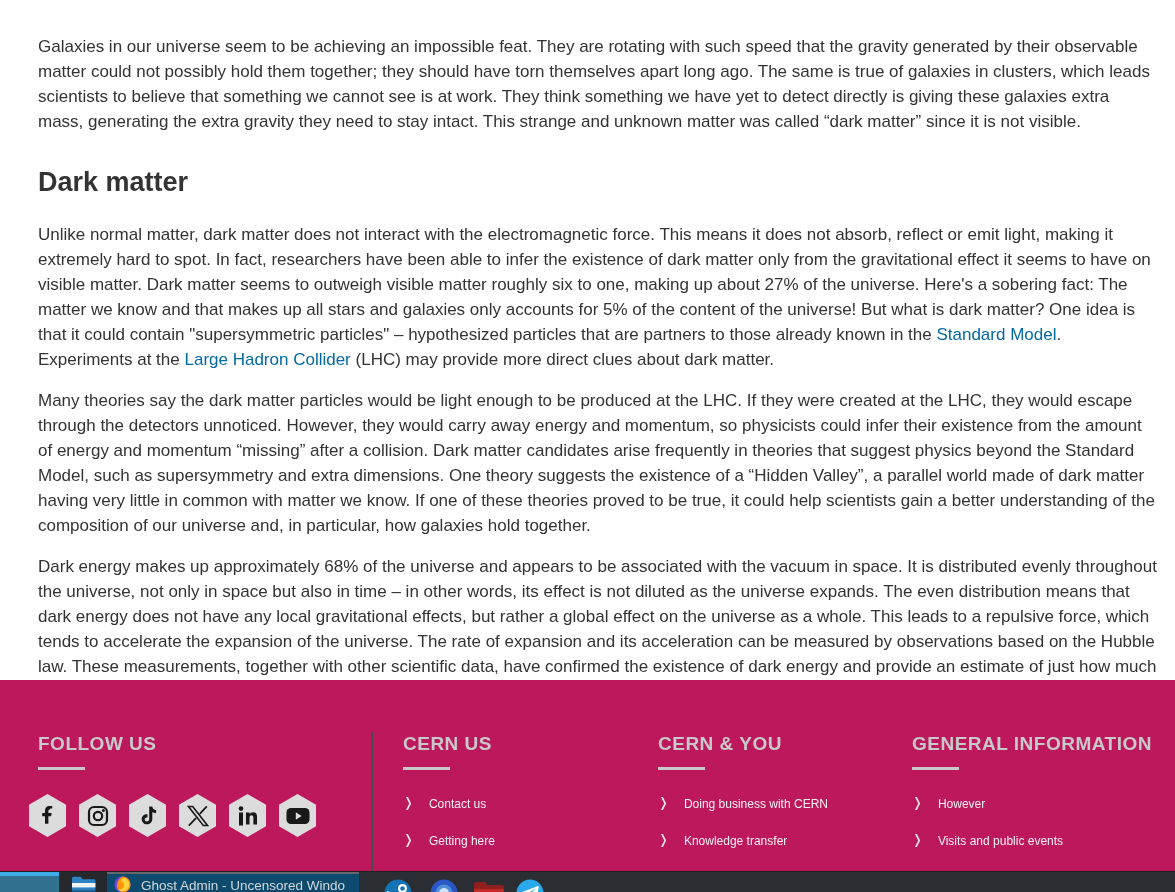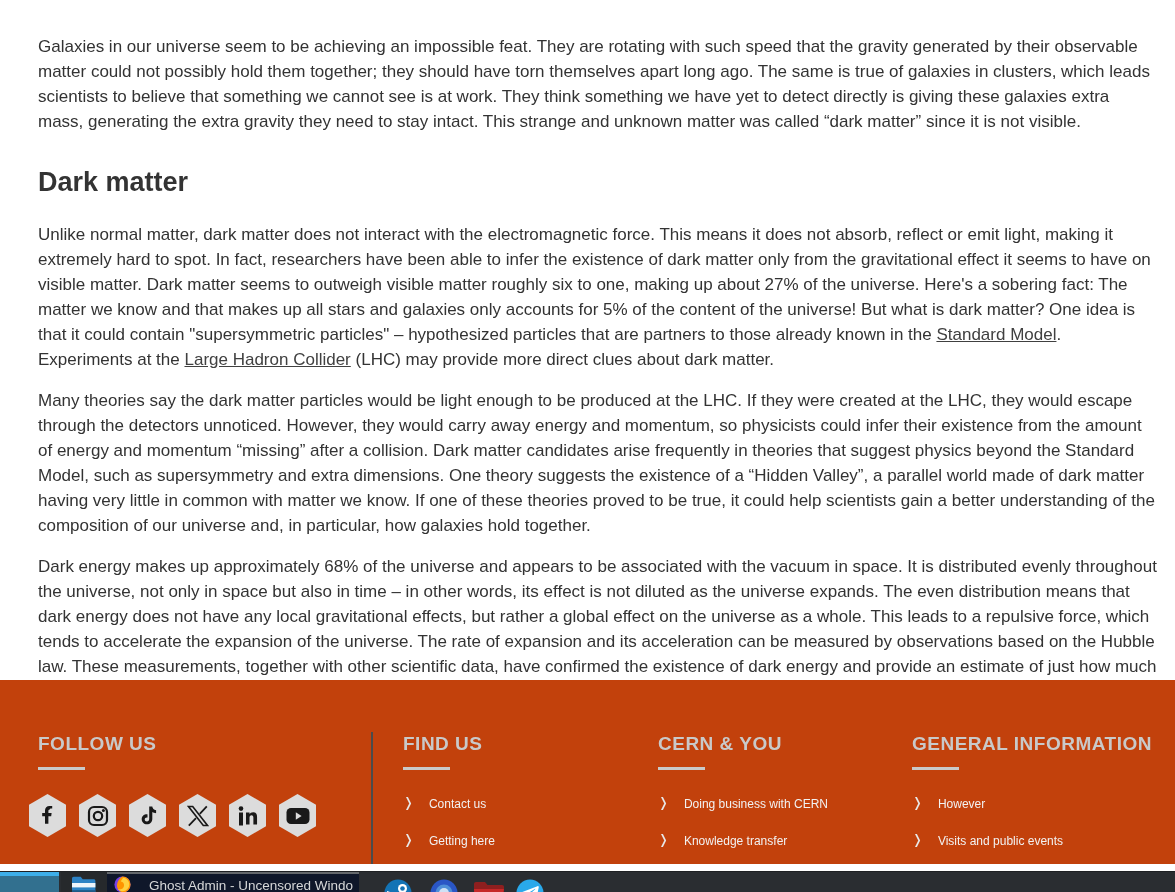--- a/index.html
+++ b/index.html
@@ -18,25 +18,25 @@
     color: #333333;
   }
   .article p {
     font-size: 17px; line-height: 25px; margin: 0 0 16px 0;
     color: #333333;
   }
   .article h2 {
     font-size: 27px; line-height: 44px; font-weight: 700;
     color: #333333; margin: 26px 0 18px 0;
   }
-  .article a { color: #404040; text-decoration: underline; cursor: pointer; }
+  .article a { color: #0369a1; cursor: pointer; }
   
   .footer {
-    position: absolute; left: 0; right: 0; top: 680px; height: 184px;
-    background: #c2410c;
+    position: absolute; left: 0; right: 0; top: 680px; height: 212px;
+    background: #be185d;
   }
   .footer-divider {
     position: absolute; left: 371px; top: 52px; bottom: 0; width: 2px;
     background: #4b4b4b;
   }
   .fcol { position: absolute; top: 53px; }
   .fcol-1 { left: 38px; }
   .fcol-2 { left: 403px; }
   .fcol-3 { left: 658px; }
   .fcol-4 { left: 912px; }
@@ -74,22 +74,22 @@
     position: absolute; left: 0; top: 0; width: 59px; height: 21px;
     background: #32708f; border-top: 4px solid #3daee9; cursor: pointer;
   }
   .folder-btn {
     position: absolute; left: 61px; top: 0; width: 46px; height: 21px;
     background: #26292c; display: flex; justify-content: center; cursor: pointer;
   }
   .folder-btn svg { margin-top: 3px; }
   .task-btn {
     position: absolute; left: 107px; top: 0; width: 252px; height: 21px;
-    background: #0f172a; border-top: 2px solid #64686c;
-    display: flex; align-items: flex-start; cursor: pointer; overflow: hidden; gap: 8px;
+    background: #0c4a6e; border-top: 2px solid #64686c;
+    display: flex; align-items: flex-start; cursor: pointer; overflow: hidden;
   }
   .task-btn svg { margin: 2px 0 0 7px; flex: 0 0 auto; }
   .task-title {
     font-size: 13.5px; color: #d6d7d8; margin: 4px 0 0 10px;
     white-space: nowrap; overflow: hidden;
   }
   .tray-icon { position: absolute; top: 7px; cursor: pointer; }
   .tray-icon.i1 { left: 384px; }
   .tray-icon.i2 { left: 430px; }
   .tray-icon.i3 { left: 472px; }
@@ -153,21 +153,21 @@
         <div class="hex">
           <svg width="24" height="18" viewBox="0 0 24 18">
             <rect x="0.5" y="1" width="23" height="16" rx="4.5" fill="#191919"></rect>
             <path d="M9.8 5.2 15.6 9l-5.8 3.8z" fill="#dcdcdc"></path>
           </svg>
         </div>
       </div>
     </div>
 
     <div class="fcol fcol-2">
-      <h3>FIND US</h3>
+      <h3>CERN US</h3>
       <div class="rule"></div>
       <div class="flinks">
         <div class="flink">
           <span class="chev">❭</span>
           <span class="lbl">Contact us</span>
         </div>
         <div class="flink">
           <span class="chev">❭</span>
           <span class="lbl">Getting here</span>
         </div>

